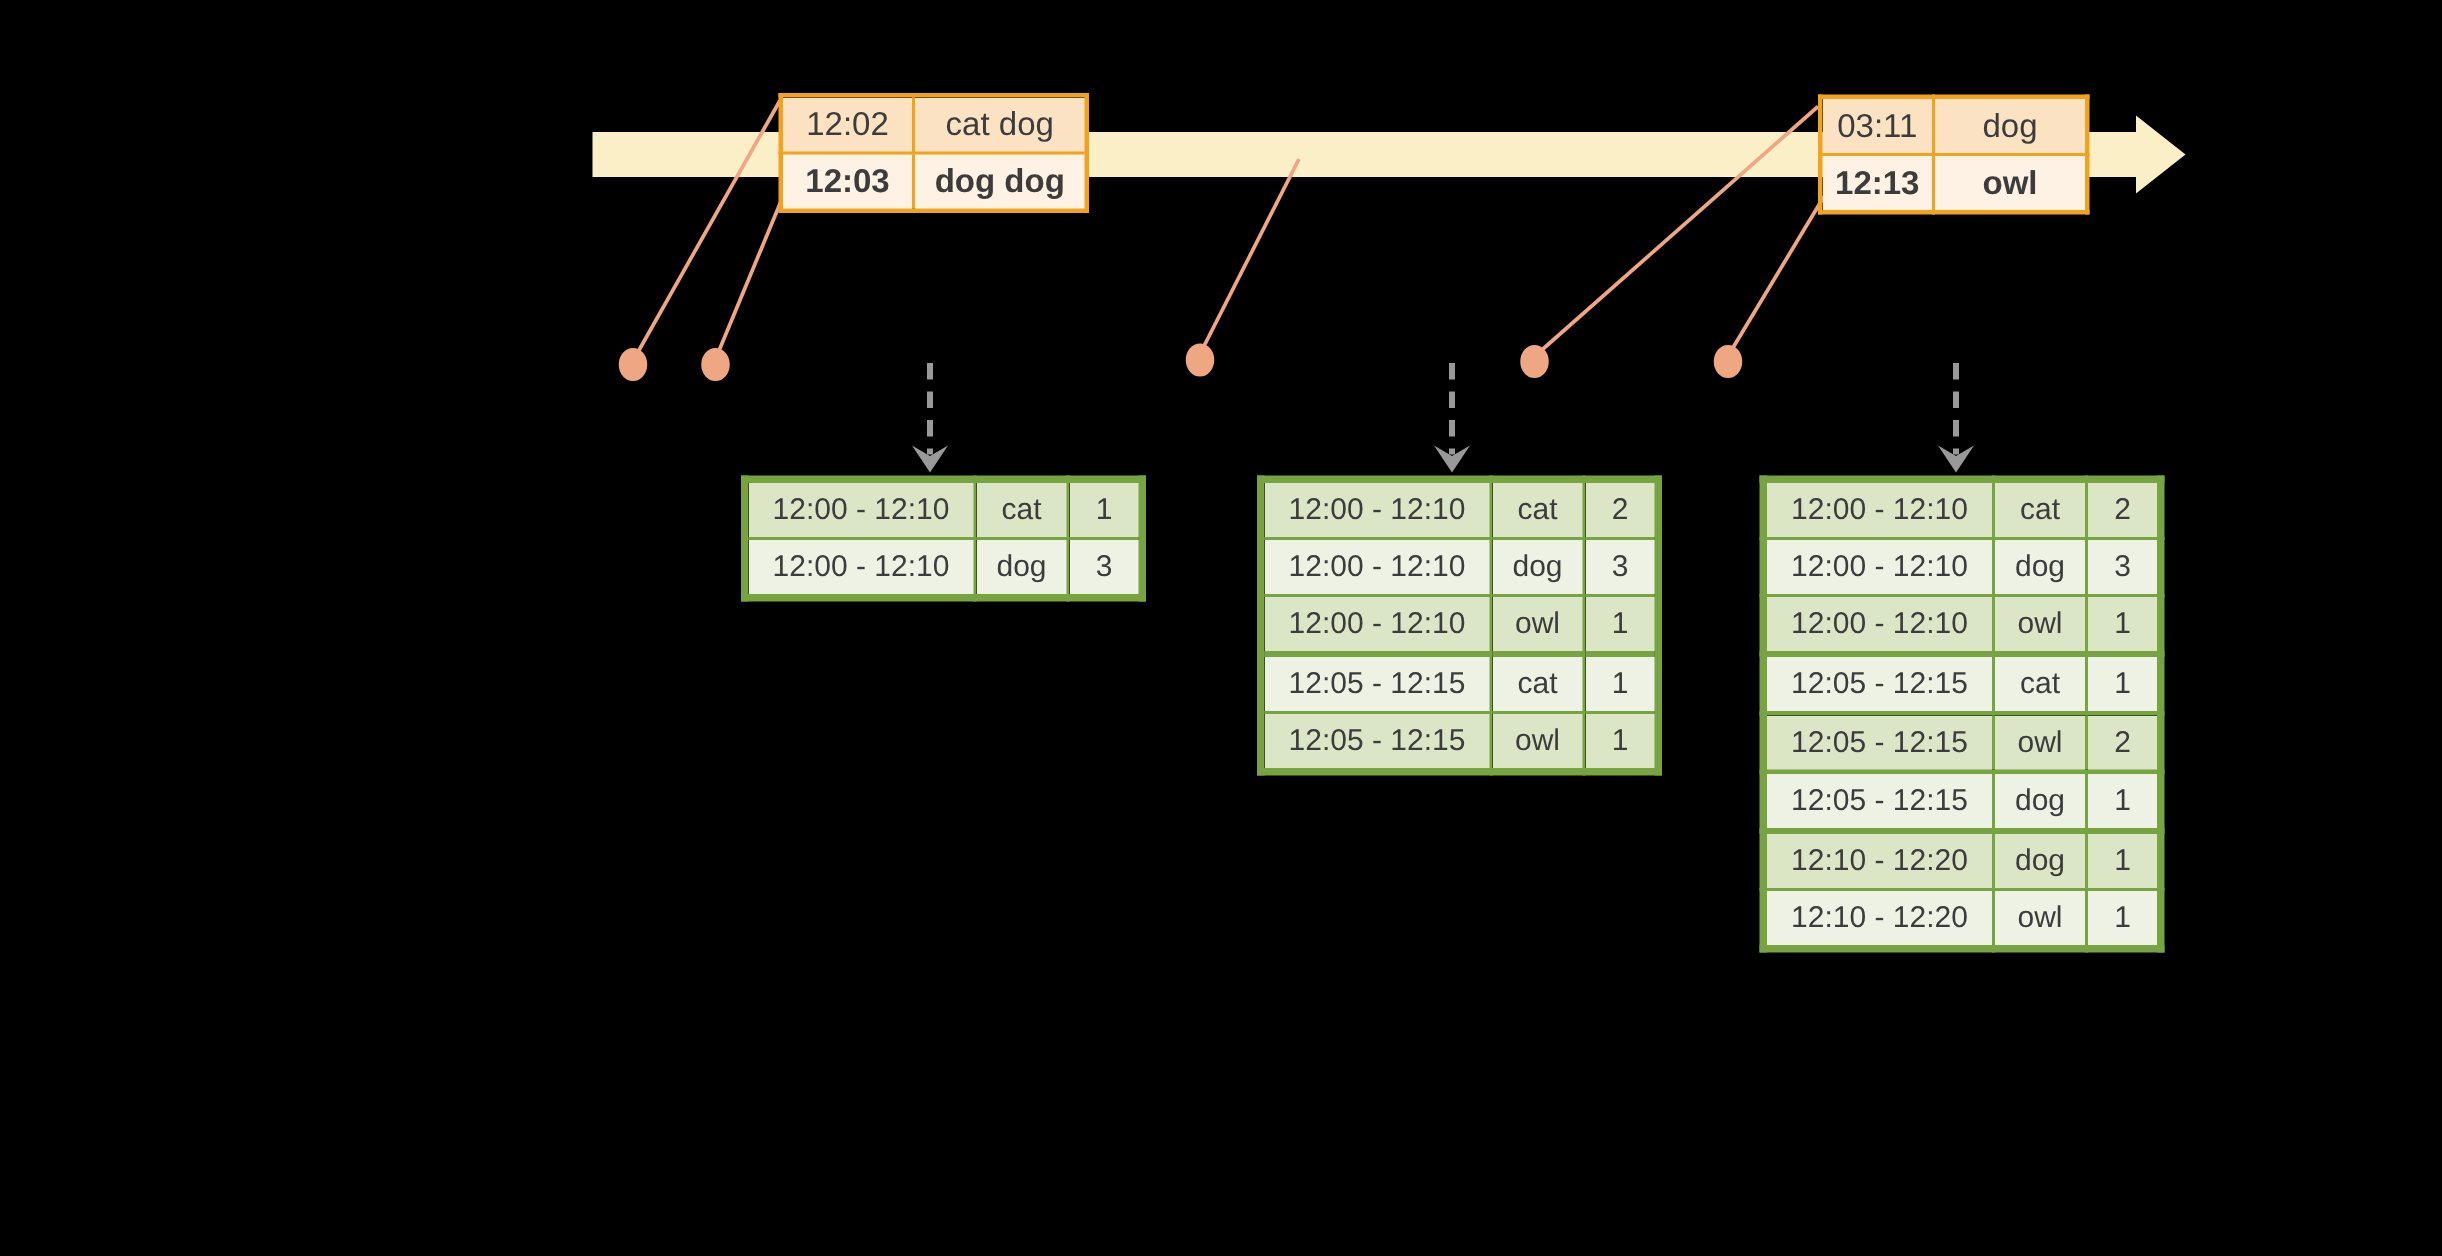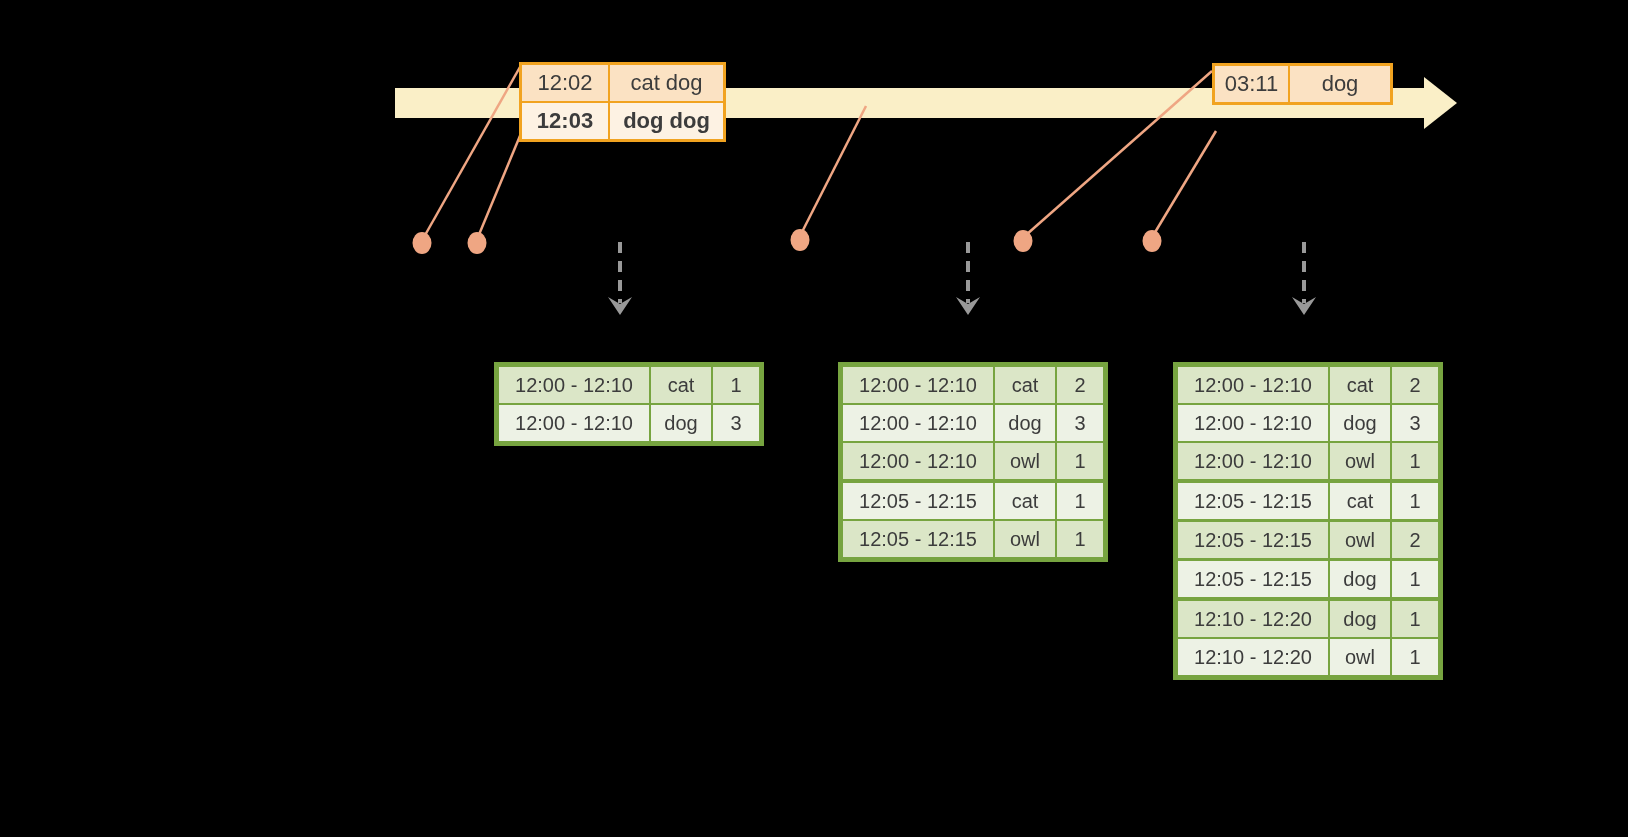--- a/index.html
+++ b/index.html
@@ -29,21 +29,21 @@
   .etable{position:absolute;z-index:3;border-collapse:collapse;table-layout:fixed;border:3px solid var(--gold);}
   .etable td{border:2px solid var(--gold);height:36px;text-align:center;vertical-align:middle;
     font-size:22px;color:var(--text);padding:0;overflow:hidden;}
   .etable .t{width:86px}
   .etable .w{width:113px}
   .etable.narrow .t{width:73px}
   .etable.narrow .w{width:100px}
   .etable tr:nth-child(1) td{background:var(--peach-dark);}
   .etable tr:nth-child(2) td{background:var(--peach-light);font-weight:bold;}
   
-  .rtable{position:absolute;z-index:3;border-collapse:collapse;table-layout:fixed;border:5px solid var(--green);margin-top:45px;}
+  .rtable{position:absolute;z-index:3;border-collapse:collapse;table-layout:fixed;border:5px solid var(--green);}
   .rtable td{border:2px solid var(--green);height:36px;text-align:center;vertical-align:middle;
     font-size:20px;color:var(--text);padding:0;overflow:hidden;}
   .rtable td.c1{width:150px}
   .rtable td.c2{width:60px}
   .rtable td.c3{width:46px}
   .rtable tr:nth-child(odd) td{background:var(--green-dark);}
   .rtable tr:nth-child(even) td{background:var(--green-light);}
   #rtable2 tr:nth-child(4) td{border-top-width:4px;}
   #rtable3 tr:nth-child(4) td{border-top-width:4px;}
   #rtable3 tr:nth-child(5) td{border-top-width:3px;}
@@ -96,20 +96,24 @@
   </tbody>
     </table>
 
 
   <table class="etable narrow" style="left:1212px;top:63px;">
     <tbody>
         <tr>
       <td class="t">03:11</td>
       <td class="w">dog</td>
     </tr>
+    <tr>
+      <td class="t">12:13</td>
+      <td class="w">owl</td>
+    </tr>
   </tbody>
     </table>
 
   <table class="rtable" id="rtable1" style="left:494px;top:317px;">
     <tbody>
         <tr>
       <td class="c1">12:00 - 12:10</td>
       <td class="c2">cat</td>
       <td class="c3">1</td>
     </tr>

